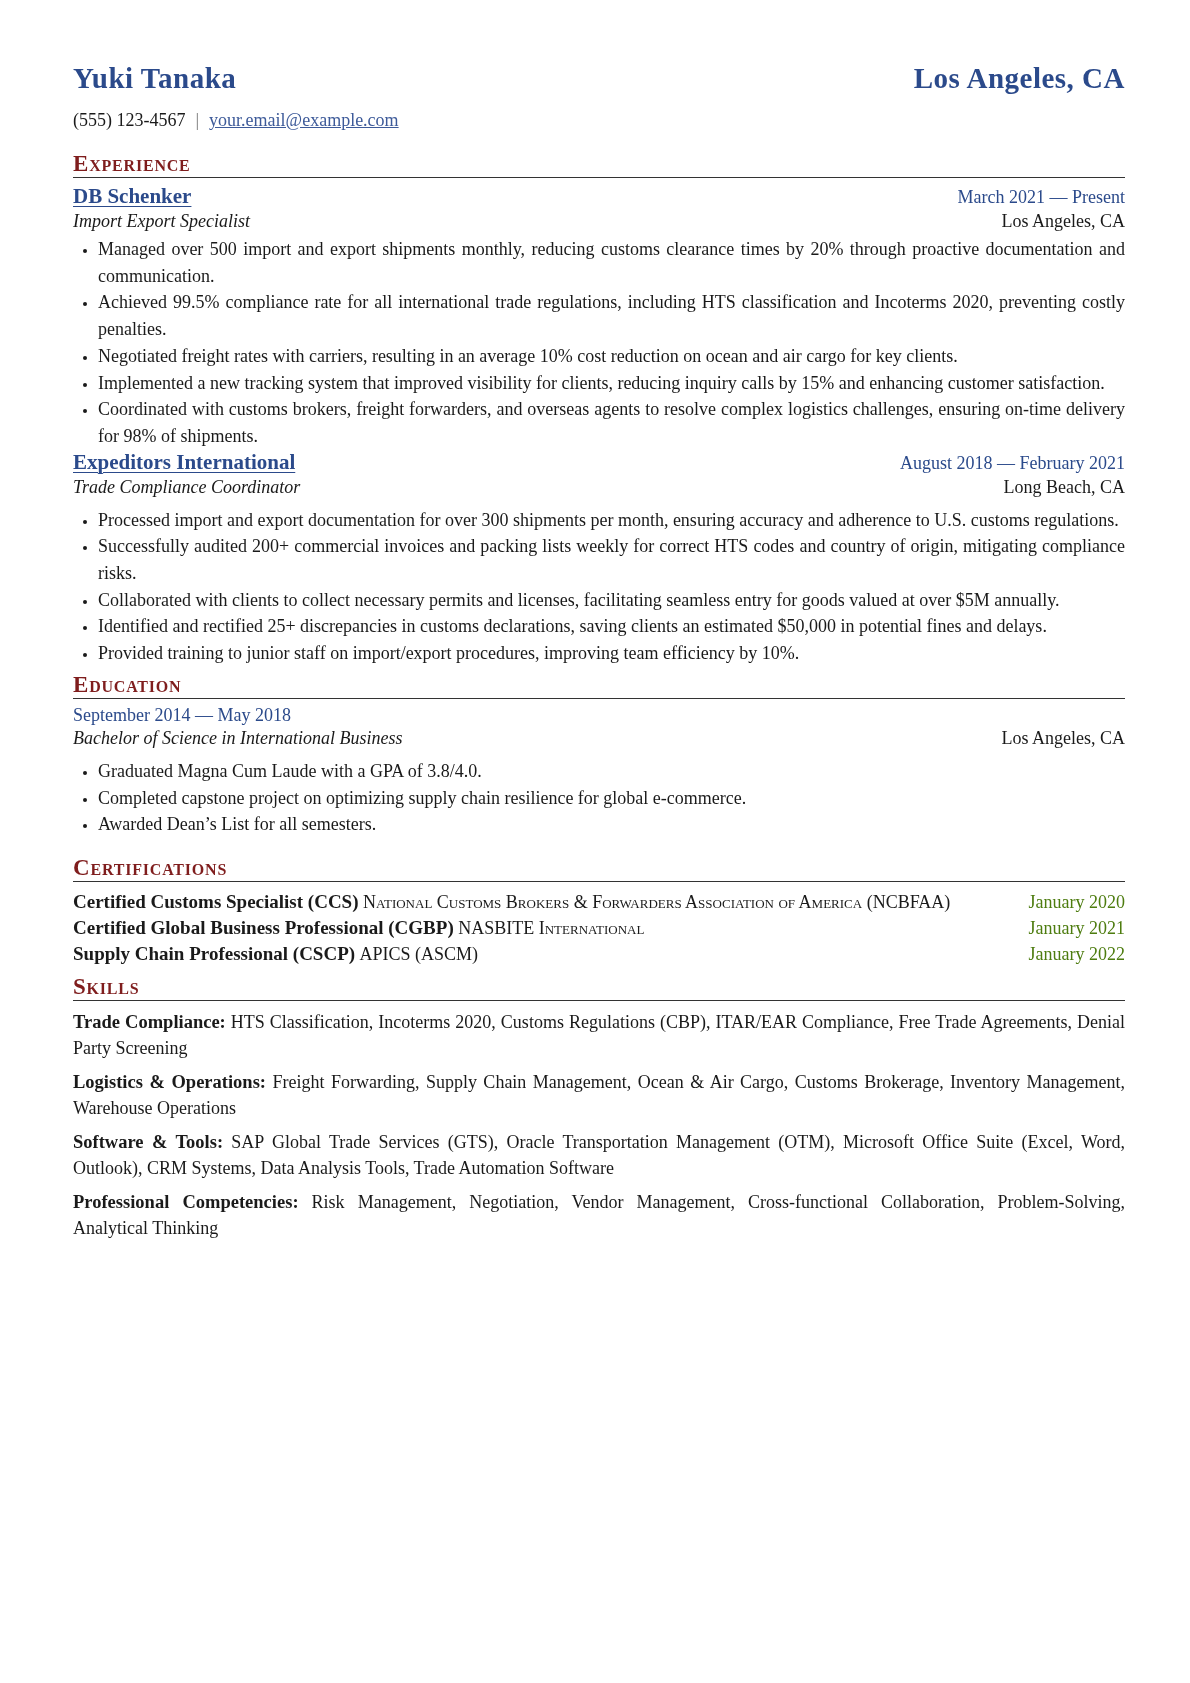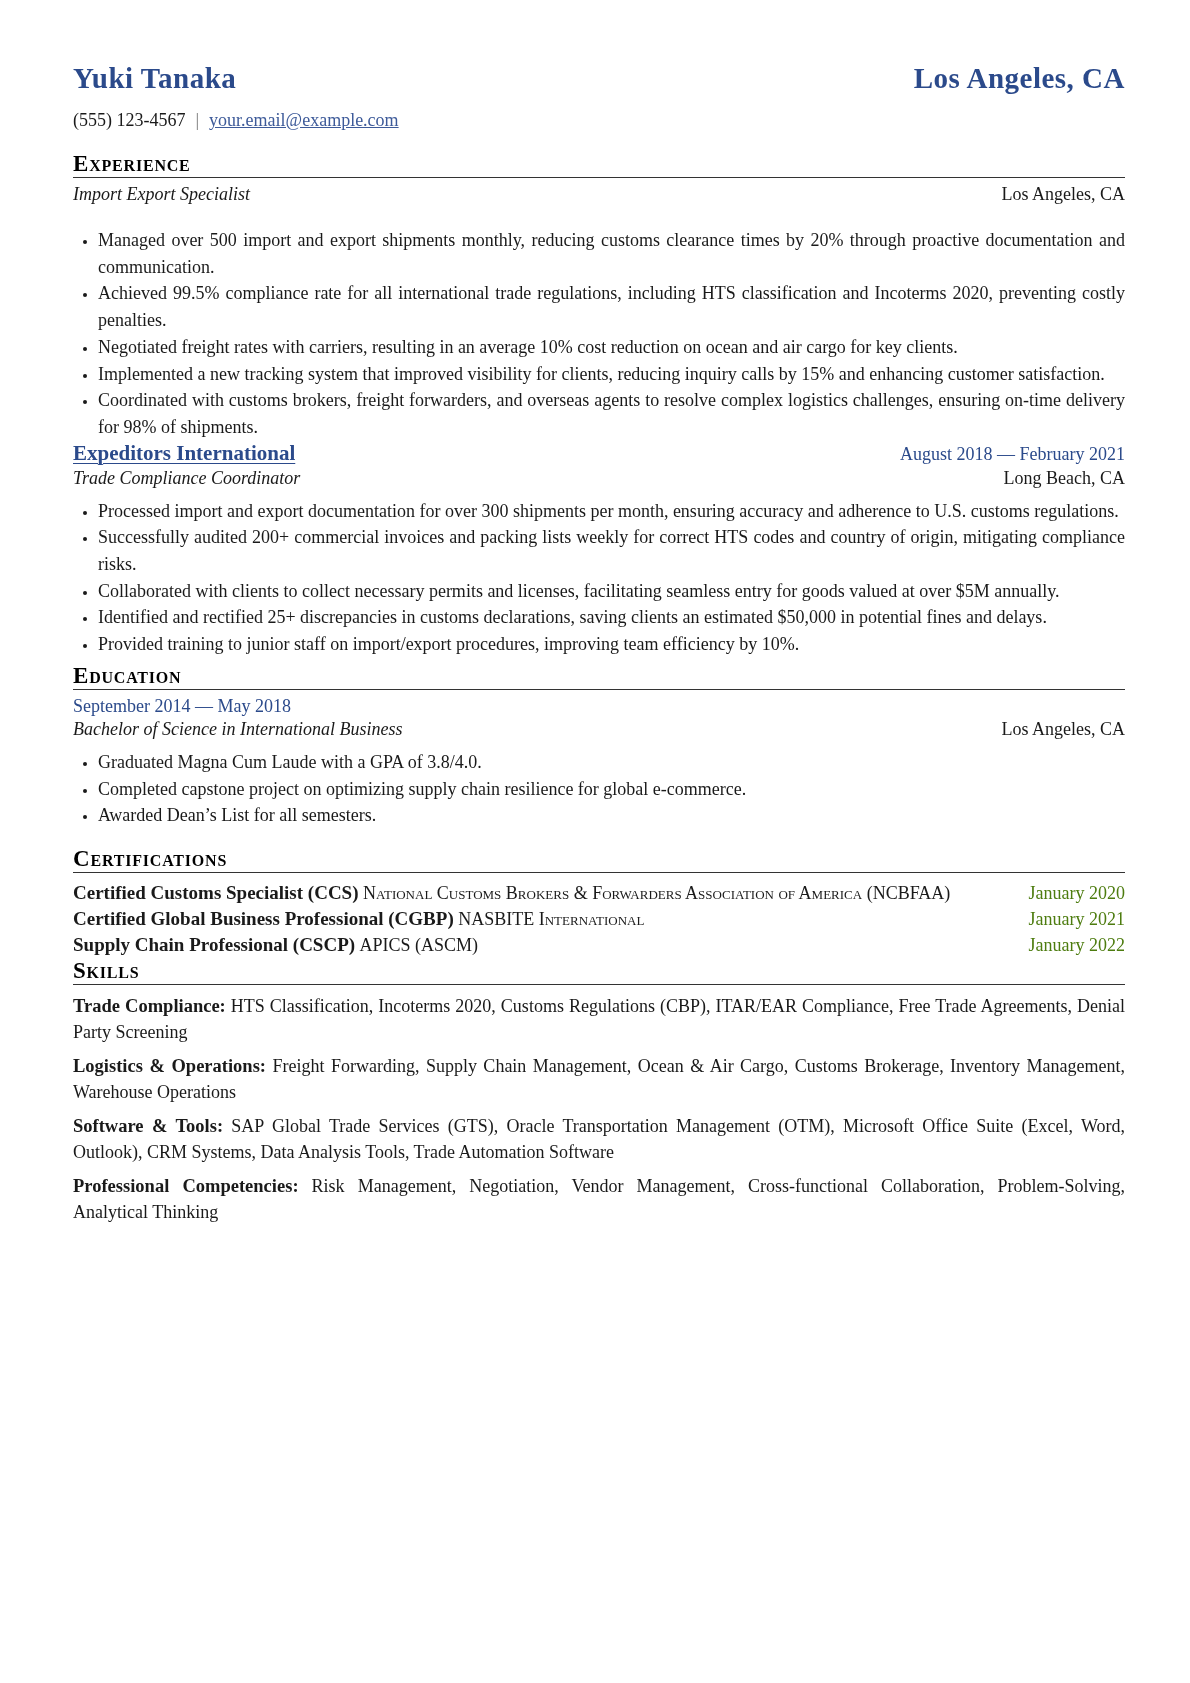--- a/index.html
+++ b/index.html
@@ -10,21 +10,21 @@
   }
   .page { position: absolute; left: 73px; top: 0; width: 1052px; }
   .header { position: relative; height: 150px; }
   .name { position: absolute; left: 0; top: 62px; font-size: 29px; font-weight: bold; color: #2b4a8b; font-family: "Liberation Serif", "DejaVu Serif", serif; letter-spacing: 0.5px; }
   .hloc { position: absolute; right: 0; top: 62px; font-size: 29px; font-weight: bold; color: #2b4a8b; font-family: "Liberation Serif", "DejaVu Serif", serif; letter-spacing: 0.5px; }
   .contact { position: absolute; left: 0; top: 110px; font-size: 18px; font-family: "Liberation Serif", serif; }
   .contact .sep { color: #777; margin: 0 10px; }
   .contact a { color: #3d5a99; text-decoration: underline; text-align: center; }
   .section-title {
     font-family: "Liberation Serif", "DejaVu Serif", serif;
-    font-size: 23px; font-weight: bold; color: #000000;
+    font-size: 23px; font-weight: bold; color: #7f1d1d;
     font-variant: small-caps; letter-spacing: 0.8px;
     border-bottom: 1.5px solid #333; padding-bottom: 0px; line-height: 27px;
   }
   .entry-head { display: flex; justify-content: space-between; align-items: baseline; font-family: "Liberation Serif", serif; }
   .org { font-size: 21px; font-weight: bold; color: #2b4a8b; text-decoration: underline; text-decoration-thickness: 1px; text-underline-offset: 3px; }
   .dates { font-size: 18px; color: #2b4a8b; }
   .role { font-style: italic; font-size: 18px; }
   .loc { font-size: 18px; }
   ul { margin: 0; padding: 0 0 0 25px; font-family: "Liberation Serif", serif; font-size: 18px; line-height: 26.7px; }
   li { text-align: justify; padding-left: 0; }
@@ -47,25 +47,29 @@
     <div class="hloc">Los Angeles, CA</div>
     <div class="contact">
       <span>(555) 123-4567</span><span class="sep">|</span><a href="#">your.email@example.com</a>
     </div>
   </div>
 
   <div>
     <div class="section-title">Experience</div>
 
     <div style="margin-top:6px;">
+      <div class="entry-head">
+        <a class="org" href="#">DB Schenker</a>
+        <span class="dates">March 2021 — Present</span>
+      </div>
       <div class="entry-head" style="margin-top:2px;">
         <span class="role">Import Export Specialist</span>
         <span class="loc">Los Angeles, CA</span>
       </div>
-      <ul style="margin-top:22px;">
+      <ul style="margin-top:4px;">
         <li>Managed over 500 import and export shipments monthly, reducing customs clearance times by 20% through proactive documentation and communication.</li>
         <li>Achieved 99.5% compliance rate for all international trade regulations, including HTS classification and Incoterms 2020, preventing costly penalties.</li>
         <li>Negotiated freight rates with carriers, resulting in an average 10% cost reduction on ocean and air cargo for key clients.</li>
         <li>Implemented a new tracking system that improved visibility for clients, reducing inquiry calls by 15% and enhancing customer satisfaction.</li>
         <li>Coordinated with customs brokers, freight forwarders, and overseas agents to resolve complex logistics challenges, ensuring on-time delivery for 98% of shipments.</li>
       </ul>
     </div>
 
     <div style="margin-top:0px;">
       <div class="entry-head">
@@ -115,21 +119,21 @@
         <div class="left"><b>Certified Global Business Professional (CGBP)</b> <span class="issuer">NASBITE International</span></div>
         <span class="date">January 2021</span>
       </div>
       <div class="cert" style="margin-top:2px;">
         <div class="left"><b>Supply Chain Professional (CSCP)</b> <span class="issuer">APICS (ASCM)</span></div>
         <span class="date">January 2022</span>
       </div>
     </div>
   </div>
 
-  <div style="margin-top:0;">
+  <div style="margin-top:7px;">
     <div class="section-title">Skills</div>
     <div style="margin-top:8px;">
       <div class="skill"><b>Trade Compliance:</b> <span>HTS Classification, Incoterms 2020, Customs Regulations (CBP), ITAR/EAR Compliance, Free Trade Agreements, Denial Party Screening</span></div>
       <div class="skill"><b>Logistics &amp; Operations:</b> <span>Freight Forwarding, Supply Chain Management, Ocean &amp; Air Cargo, Customs Brokerage, Inventory Management, Warehouse Operations</span></div>
       <div class="skill"><b>Software &amp; Tools:</b> <span>SAP Global Trade Services (GTS), Oracle Transportation Management (OTM), Microsoft Office Suite (Excel, Word, Outlook), CRM Systems, Data Analysis Tools, Trade Automation Software</span></div>
       <div class="skill"><b>Professional Competencies:</b> <span>Risk Management, Negotiation, Vendor Management, Cross-functional Collaboration, Problem-Solving, Analytical Thinking</span></div>
     </div>
   </div>
 
 </div>

